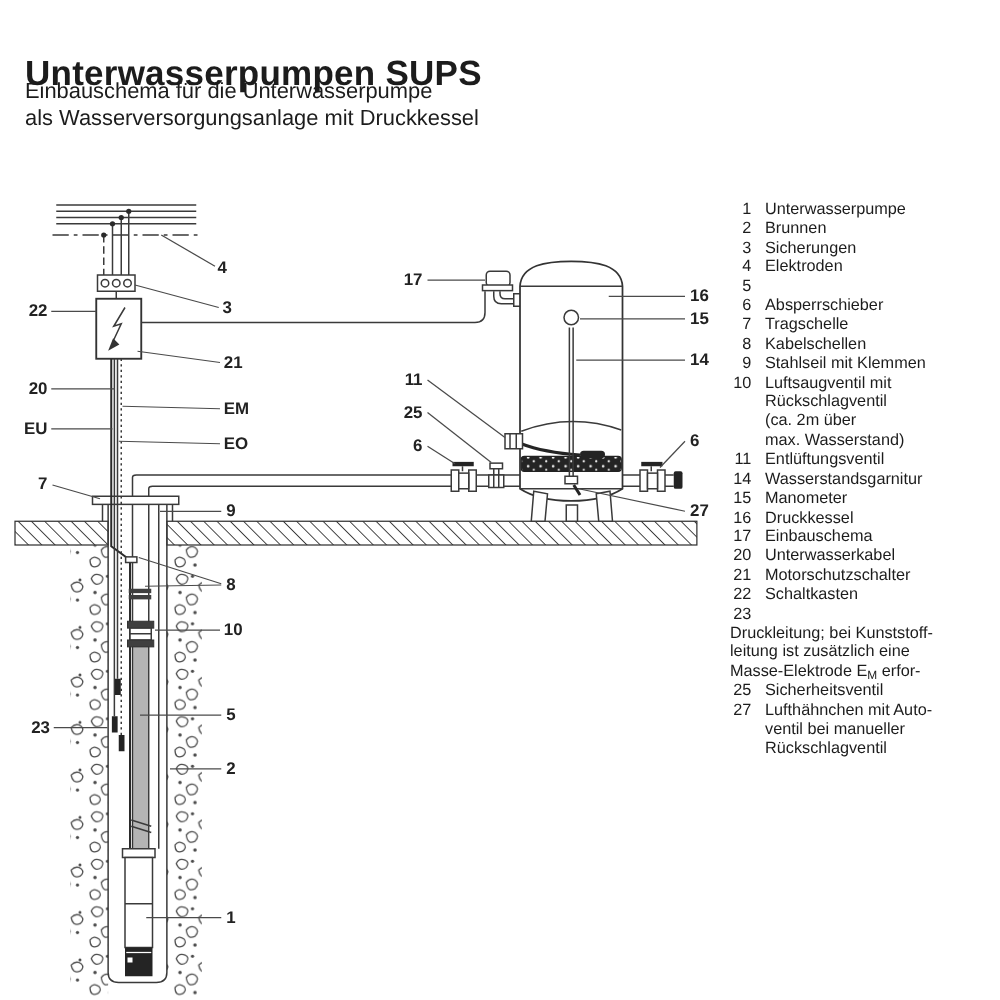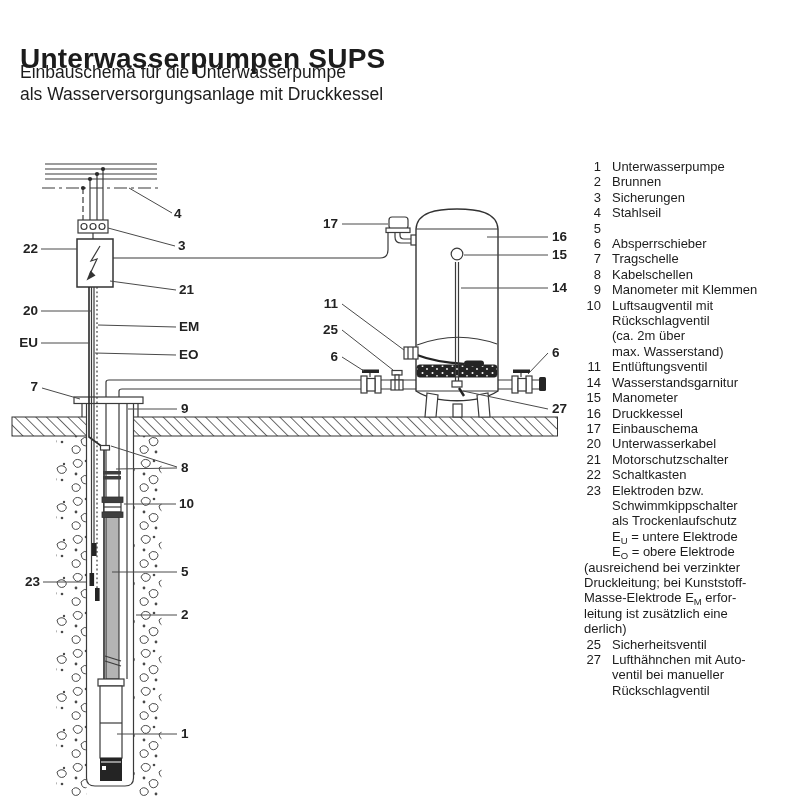--- a/index.html
+++ b/index.html
@@ -278,21 +278,21 @@
       </div>
       <div class="lg-item">
         <div class="lg-num">3</div>
         <div class="lg-text">
           <div>Sicherungen</div>
         </div>
       </div>
       <div class="lg-item">
         <div class="lg-num">4</div>
         <div class="lg-text">
-          <div>Stahlseil</div>
+          <div>Elektroden</div>
         </div>
       </div>
       <div class="lg-item">
         <div class="lg-num">5</div>
       </div>
       <div class="lg-item">
         <div class="lg-num">6</div>
         <div class="lg-text">
           <div>Absperrschieber</div>
         </div>
@@ -305,21 +305,21 @@
       </div>
       <div class="lg-item">
         <div class="lg-num">8</div>
         <div class="lg-text">
           <div>Kabelschellen</div>
         </div>
       </div>
       <div class="lg-item">
         <div class="lg-num">9</div>
         <div class="lg-text">
-          <div>Manometer mit Klemmen</div>
+          <div>Stahlseil mit Klemmen</div>
         </div>
       </div>
       <div class="lg-item">
         <div class="lg-num">10</div>
         <div class="lg-text">
           <div>Luftsaugventil mit</div>
           <div>Rückschlagventil</div>
           <div>(ca. 2m über</div>
           <div>max. Wasserstand)</div>
         </div>
@@ -367,35 +367,26 @@
         </div>
       </div>
       <div class="lg-item">
         <div class="lg-num">22</div>
         <div class="lg-text">
           <div>Schaltkasten</div>
         </div>
       </div>
       <div class="lg-item">
         <div class="lg-num">23</div>
-        <div class="lg-text">
-          <div>Elektroden bzw.</div>
-          <div>Schwimmkippschalter</div>
-          <div>als Trockenlaufschutz</div>
-          <div>E<sub>U</sub> = untere Elektrode</div>
-          <div>E<sub>O</sub> = obere Elektrode</div>
-        </div>
       </div>
       <div class="lg-item full">
         <div class="lg-text">
-          <div>(ausreichend bei verzinkter</div>
           <div>Druckleitung; <b>bei Kunststoff-</b></div>
+          <div><b>leitung ist zusätzlich eine</b></div>
           <div><b>Masse-Elektrode E<sub>M</sub> erfor-</b></div>
-          <div><b>leitung ist zusätzlich eine</b></div>
-          <div><b>derlich)</b></div>
         </div>
       </div>
       <div class="lg-item">
         <div class="lg-num">25</div>
         <div class="lg-text">
           <div>Sicherheitsventil</div>
         </div>
       </div>
       <div class="lg-item">
         <div class="lg-num">27</div>

